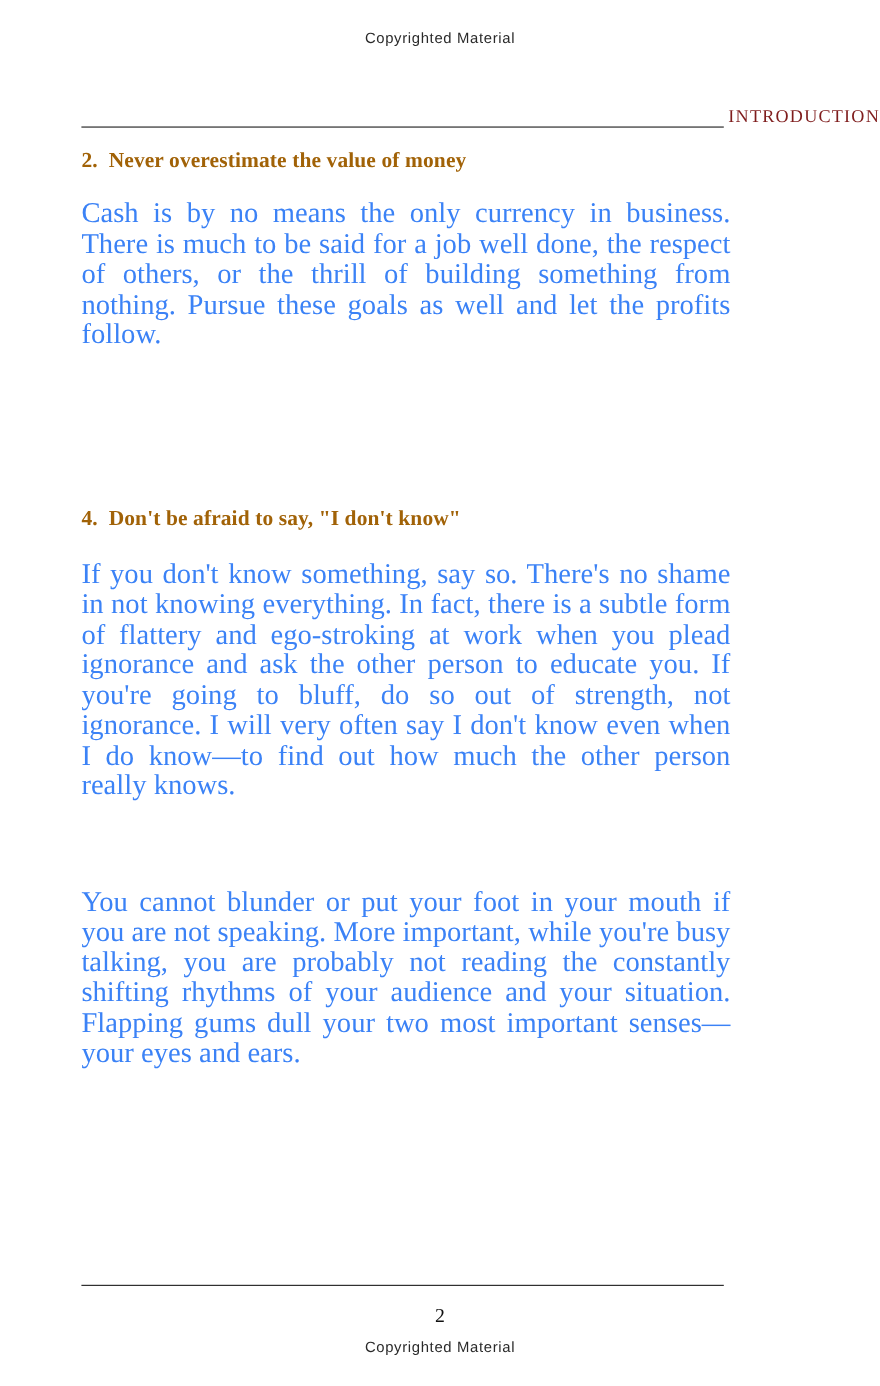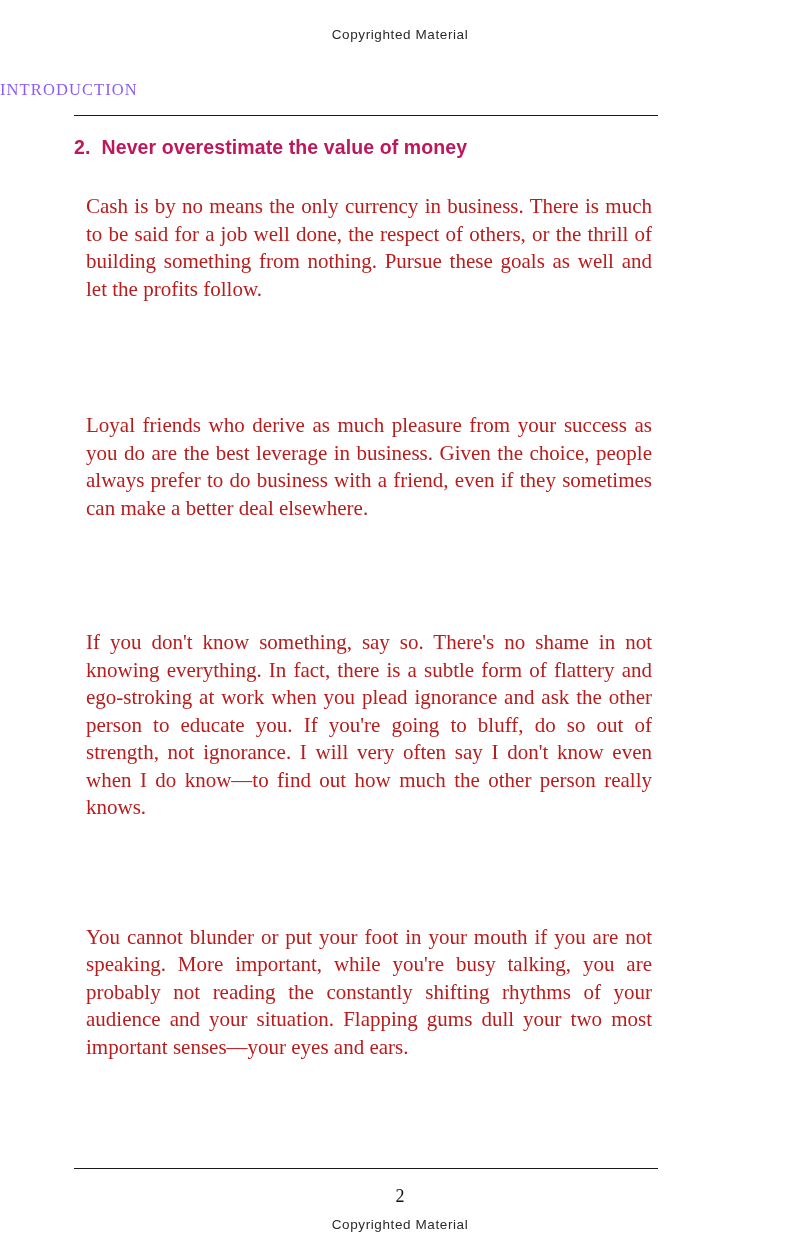--- a/index.html
+++ b/index.html
@@ -33,27 +33,27 @@
     font-size: 13.5px;
     letter-spacing: 0.6px;
     color: #2a2a2a;
   }
   .watermark-top { top: 27px; }
   .watermark-bottom { top: 1217px; }
 
   .running-head {
     position: absolute;
     left: 0;
-    top: 80px;
+    top: 96px;
     width: 800px;
-    text-align: left;
+    text-align: right;
     font-family: "Liberation Serif", serif;
     font-size: 16.5px;
     letter-spacing: 1.1px;
-    color: #8b5cf6;
+    color: #7f1d1d;
   }
 
   .rule {
     position: absolute;
     left: 74px;
     width: 584px;
     border-top: 1.6px solid #1a1a1a;
   }
   .rule-top { top: 115px; }
   .rule-bottom { top: 1168px; }
@@ -61,37 +61,37 @@
   .content {
     position: absolute;
     left: 74px;
     top: 136px;
     width: 590px;
   }
 
   .item { margin-bottom: 0; }
 
   .item-heading {
-    font-family: Liberation Sans, sans-serif;
+    font-family: Liberation Serif, serif;
     font-weight: bold;
     font-size: 19.5px;
     letter-spacing: 0.1px;
-    color: #be185d;
+    color: #a16207;
     margin: 0;
     white-space: pre;
   }
 
   .item-body {
     font-family: "Liberation Serif", serif;
-    font-size: 21px;
+    font-size: 26px;
     line-height: 27.5px;
     text-align: justify;
     text-justify: inter-word;
-    color: #b91c1c;
-    margin: 12px;
+    color: #3b82f6;
+    margin: 0;
     -webkit-hyphens: manual;
     hyphens: manual;
   }
 
   
   .gap-h1 { height: 22px; }   
   .gap-b1 { height: 60px; }   
   .gap-h2 { height: 25px; }
   .gap-b2 { height: 58px; }
   .gap-h3 { height: 25px; }
@@ -124,26 +124,26 @@
     <div class="item">
       <h2 class="item-heading">2.  Never overestimate the value of money</h2>
       <div class="gap-h1"></div>
       <p class="item-body">Cash is by no means the only currency in business. There is much to be said for a job well done, the respect of others, or the thrill of building something from nothing. Pursue these goals as well and let the profits follow.</p>
     </div>
 
     <div class="gap-b1"></div>
 
     <div class="item">
       <div class="gap-h2"></div>
-      <p class="item-body">Loyal friends who derive as much pleasure from your success as you do are the best leverage in business. Given the choice, people always prefer to do business with a friend, even if they sometimes can make a better deal elsewhere.</p>
     </div>
 
     <div class="gap-b2"></div>
 
     <div class="item">
+      <h2 class="item-heading">4.  Don't be afraid to say, "I don't know"</h2>
       <div class="gap-h3"></div>
       <p class="item-body">If you don't know something, say so. There's no shame in not knowing everything. In fact, there is a subtle form of flattery and ego-stroking at work when you plead ignorance and ask the other person to educate you. If you're going to bluff, do so out of strength, not ignorance. I will very often say I don't know even when I do know—to find out how much the other person really knows.</p>
     </div>
 
     <div class="gap-b3"></div>
 
     <div class="item">
       <div class="gap-h4"></div>
       <p class="item-body">You cannot blunder or put your foot in your mouth if you are not speaking. More important, while you're busy talking, you are probably not reading the constantly shifting rhythms of your audience and your situation. Flapping gums dull your two most important senses—your eyes and ears.</p>
     </div>

